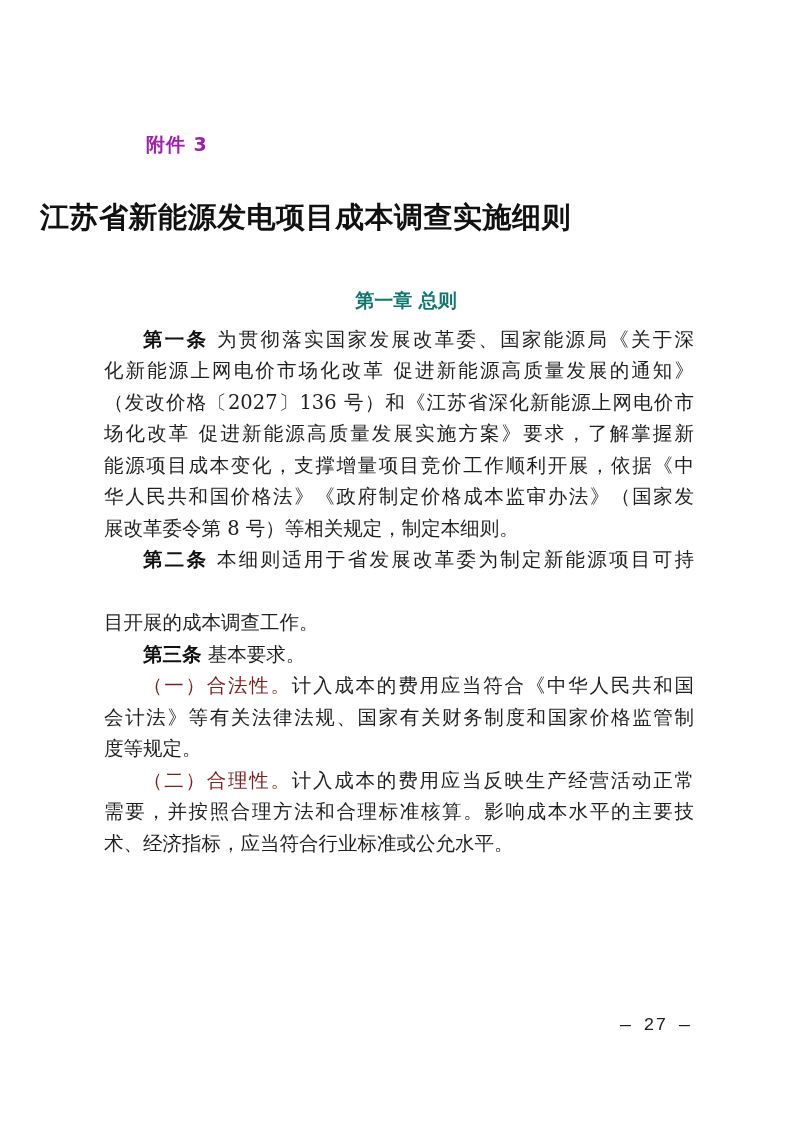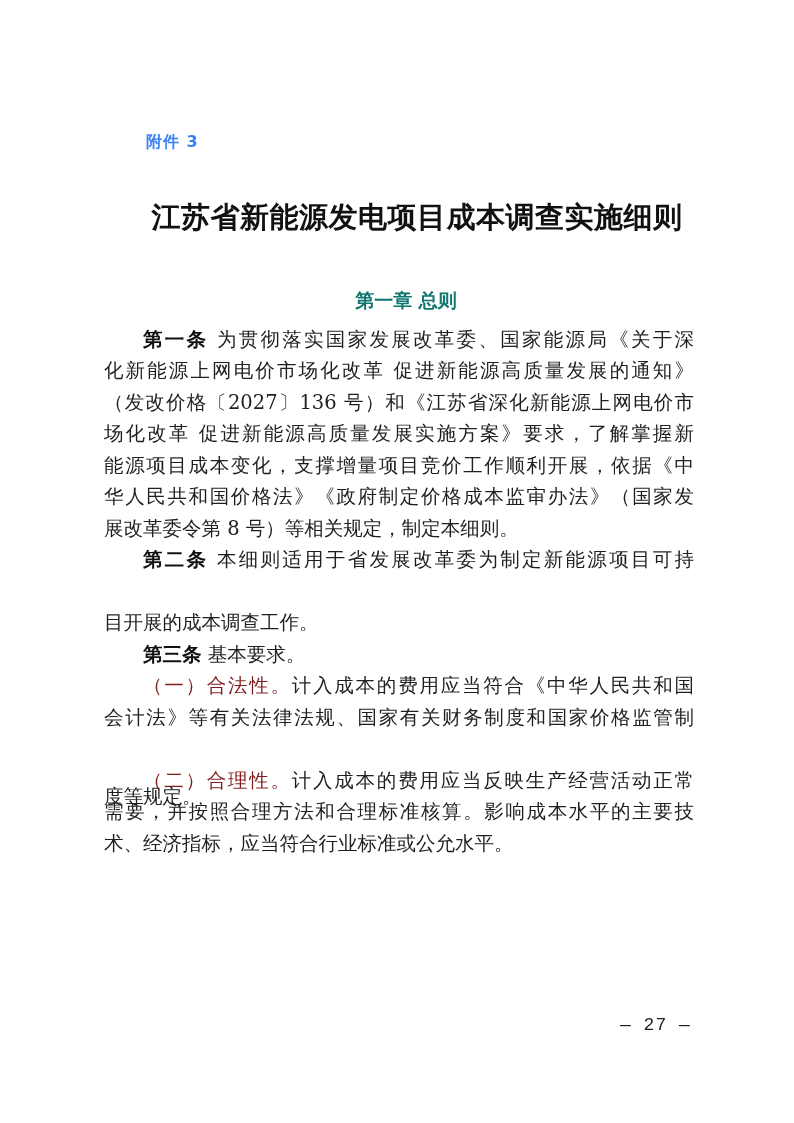--- a/index.html
+++ b/index.html
@@ -20,30 +20,29 @@
       left: 0; top: 0;
       width: 794px; height: 1123px;
       background: #ffffff;
     }
     .attachment-label {
       position: absolute;
       left: 146px;
       top: 132px;
       font-family: "DejaVu Sans", "Liberation Sans", sans-serif;
       font-weight: bold;
-      font-size: 16px;
+      font-size: 19px;
       letter-spacing: 1px;
-      color: #3b82f6;
+      color: #a21caf;
     }
     .doc-title {
       position: absolute;
       left: 0;
       width: 794px;
       top: 198px;
-      text-align: center;
       font-family: "DejaVu Serif", "Liberation Serif", serif;
       font-weight: bold;
       font-size: 29px;
       letter-spacing: 0.5px;
       color: #111111;
       padding-left: 40px;
       box-sizing: border-box;
     }
     .chapter-title {
       position: absolute;
@@ -116,20 +115,20 @@
   <div class="line" style="top:482px;">华人民共和国价格法》《政府制定价格成本监审办法》（国家发</div>
   <div class="line last" style="top:514px;">展改革委令第 8 号）等相关规定，制定本细则。</div>
 
   <div class="line indent" style="top:545px;"><span class="kw">第二条</span><span> 本细则适用于省发展改革委为制定新能源项目可持</span></div>
   <div class="line last" style="top:608px;">目开展的成本调查工作。</div>
 
   <div class="line indent last" style="top:640px;"><span class="kw">第三条</span><span> 基本要求。</span></div>
 
   <div class="line indent" style="top:671px;"><span class="sub-kw">（一）合法性。</span><span>计入成本的费用应当符合《中华人民共和国</span></div>
   <div class="line" style="top:703px;">会计法》等有关法律法规、国家有关财务制度和国家价格监管制</div>
-  <div class="line last" style="top:734px;margin-top:48px;">度等规定。</div>
+  <div class="line last" style="top:734px;">度等规定。</div>
 
   <div class="line indent" style="top:766px;"><span class="sub-kw">（二）合理性。</span><span>计入成本的费用应当反映生产经营活动正常</span></div>
   <div class="line" style="top:797px;">需要，并按照合理方法和合理标准核算。影响成本水平的主要技</div>
   <div class="line last" style="top:829px;">术、经济指标，应当符合行业标准或公允水平。</div>
 
   <div class="page-number">— 27 —</div>
 </div>
 
 </body></html>

